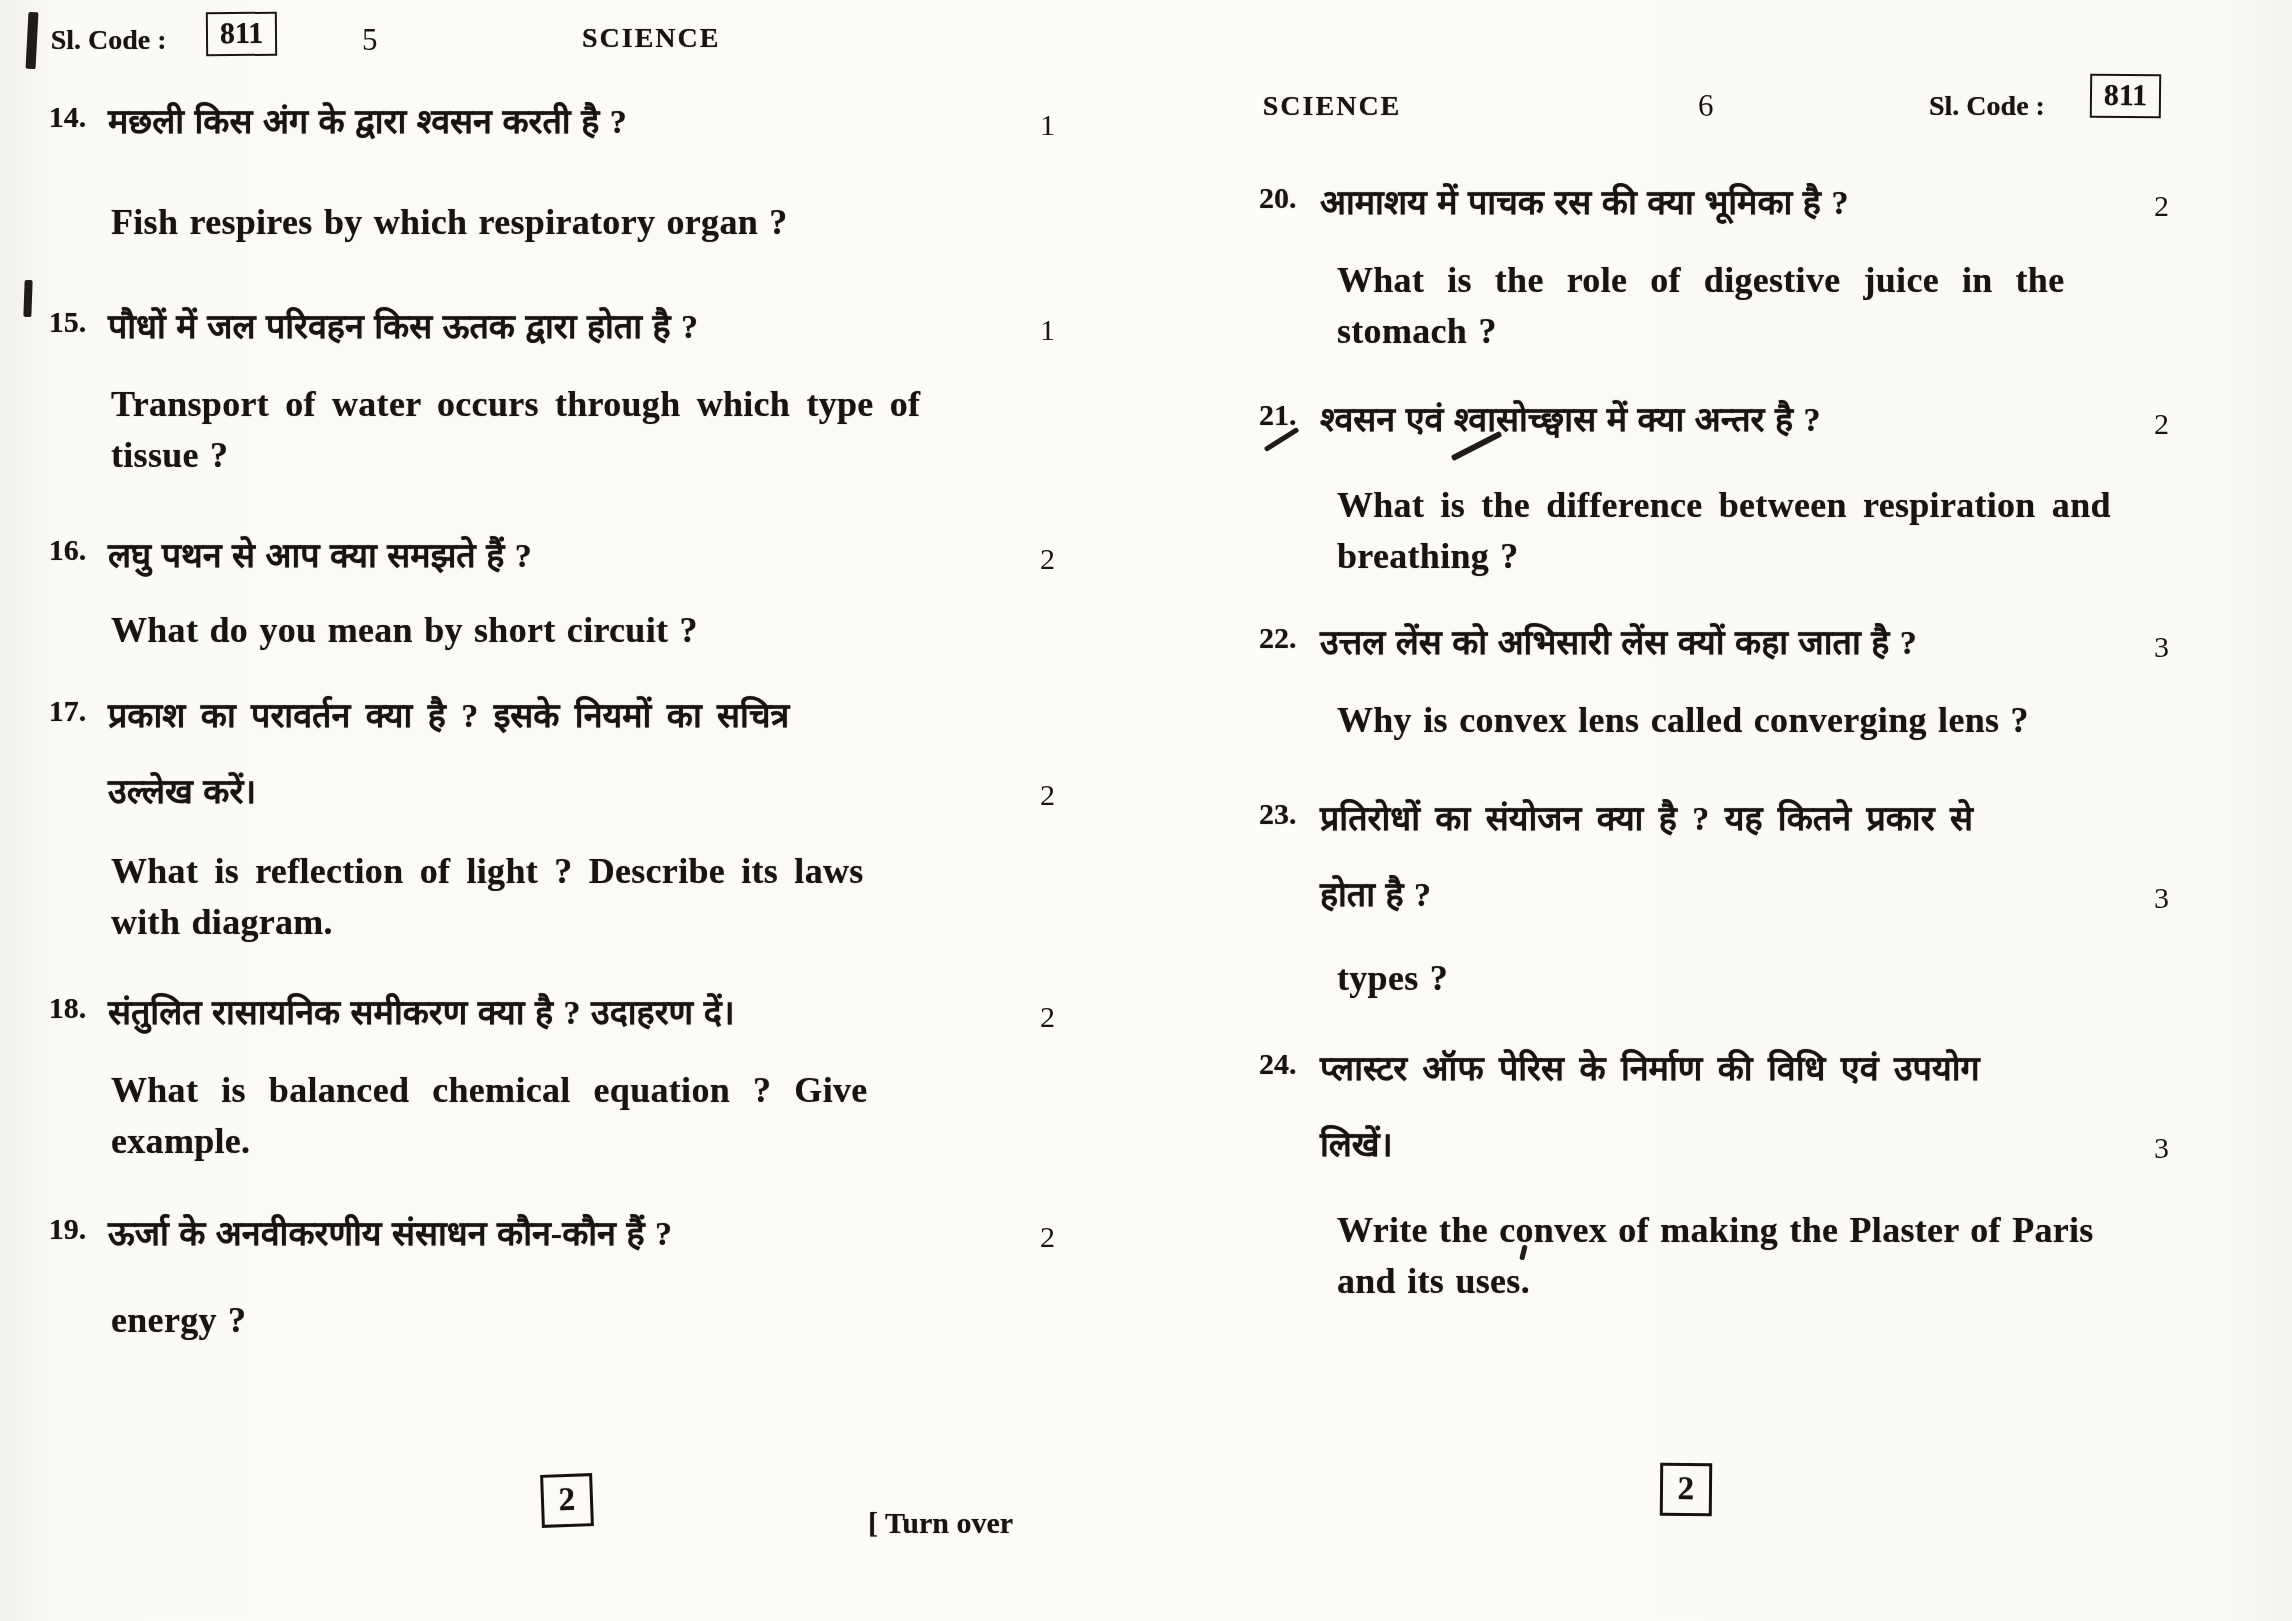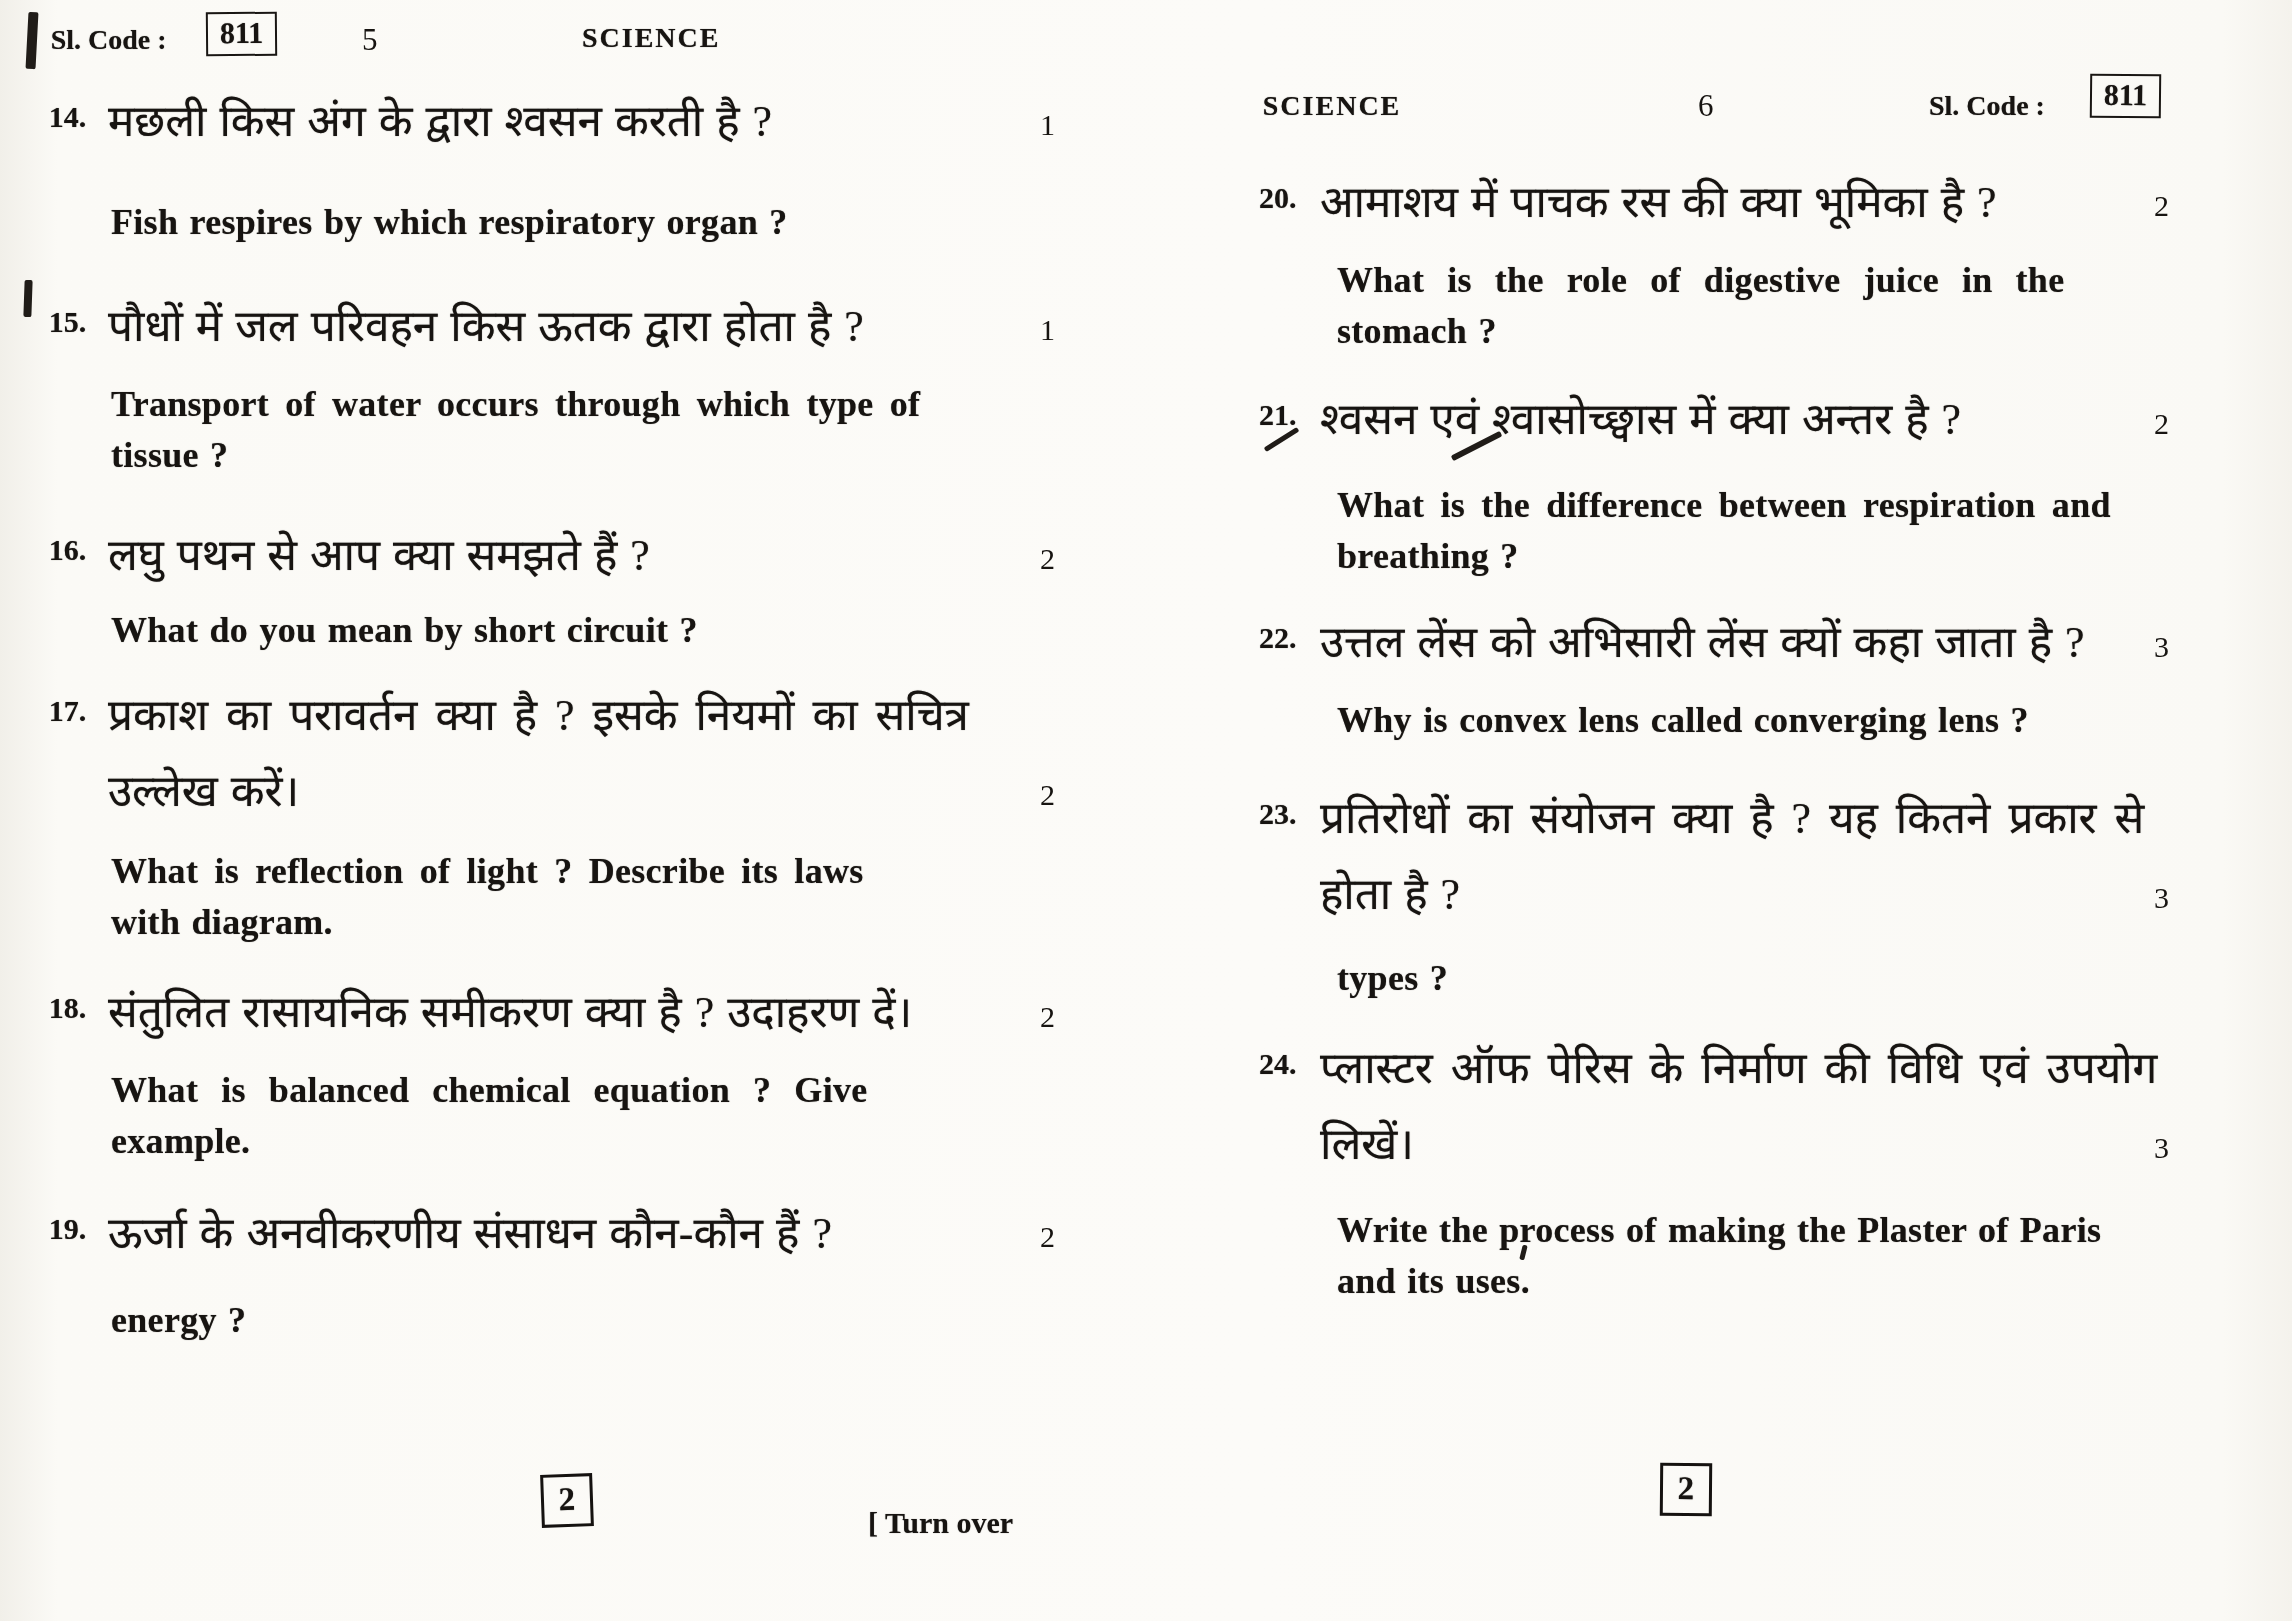--- a/index.html
+++ b/index.html
@@ -39,21 +39,21 @@
   
   .q{position:relative;}
   .qhead{position:relative;padding-left:71px;}
   .page-right .qhead{padding-left:65px;}
   .qnum{
     position:absolute;left:11.8px;top:15.7px;
     font-weight:700;font-size:30px;text-shadow:0 0 1px rgba(20,18,16,.55);
   }
   .page-right .qnum{left:3.9px;}
   .hline{
-    font-weight:400;font-size:44px;line-height:76px;white-space:nowrap;
+    font-weight:700;font-size:34px;line-height:76px;white-space:nowrap;
     text-shadow:0 0 1px rgba(20,18,16,.55);word-spacing:2px;
   }
   .qmark{
     position:absolute;right:78px;bottom:17.6px;
     font-weight:400;font-size:30px;
   }
   .etext{padding-left:74px;}
   .page-right .etext{padding-left:82px;}
   .eline{
     font-weight:700;font-size:36px;line-height:51px;white-space:nowrap;
@@ -232,21 +232,21 @@
   </section>
 
   <section class="q mt28">
     <div class="qhead">
       <span class="qnum">24.</span>
       <div class="hline w1">प्लास्टर ऑफ पेरिस के निर्माण की विधि एवं उपयोग</div>
       <div class="hline">लिखें।</div>
       <span class="qmark">3</span>
     </div>
     <div class="etext mt22">
-      <div class="eline">Write the process of making the Plaster of Paris</div>
+      <div class="eline">Write the convex of making the Plaster of Paris</div>
       <div class="eline">and its uses.</div>
     </div>
   </section>
 
   <span class="pagebox fr-box">2</span>
 </div>
 
 <div class="artifact a1"></div>
 <div class="artifact a2"></div>
 <div class="artifact a3"></div>

